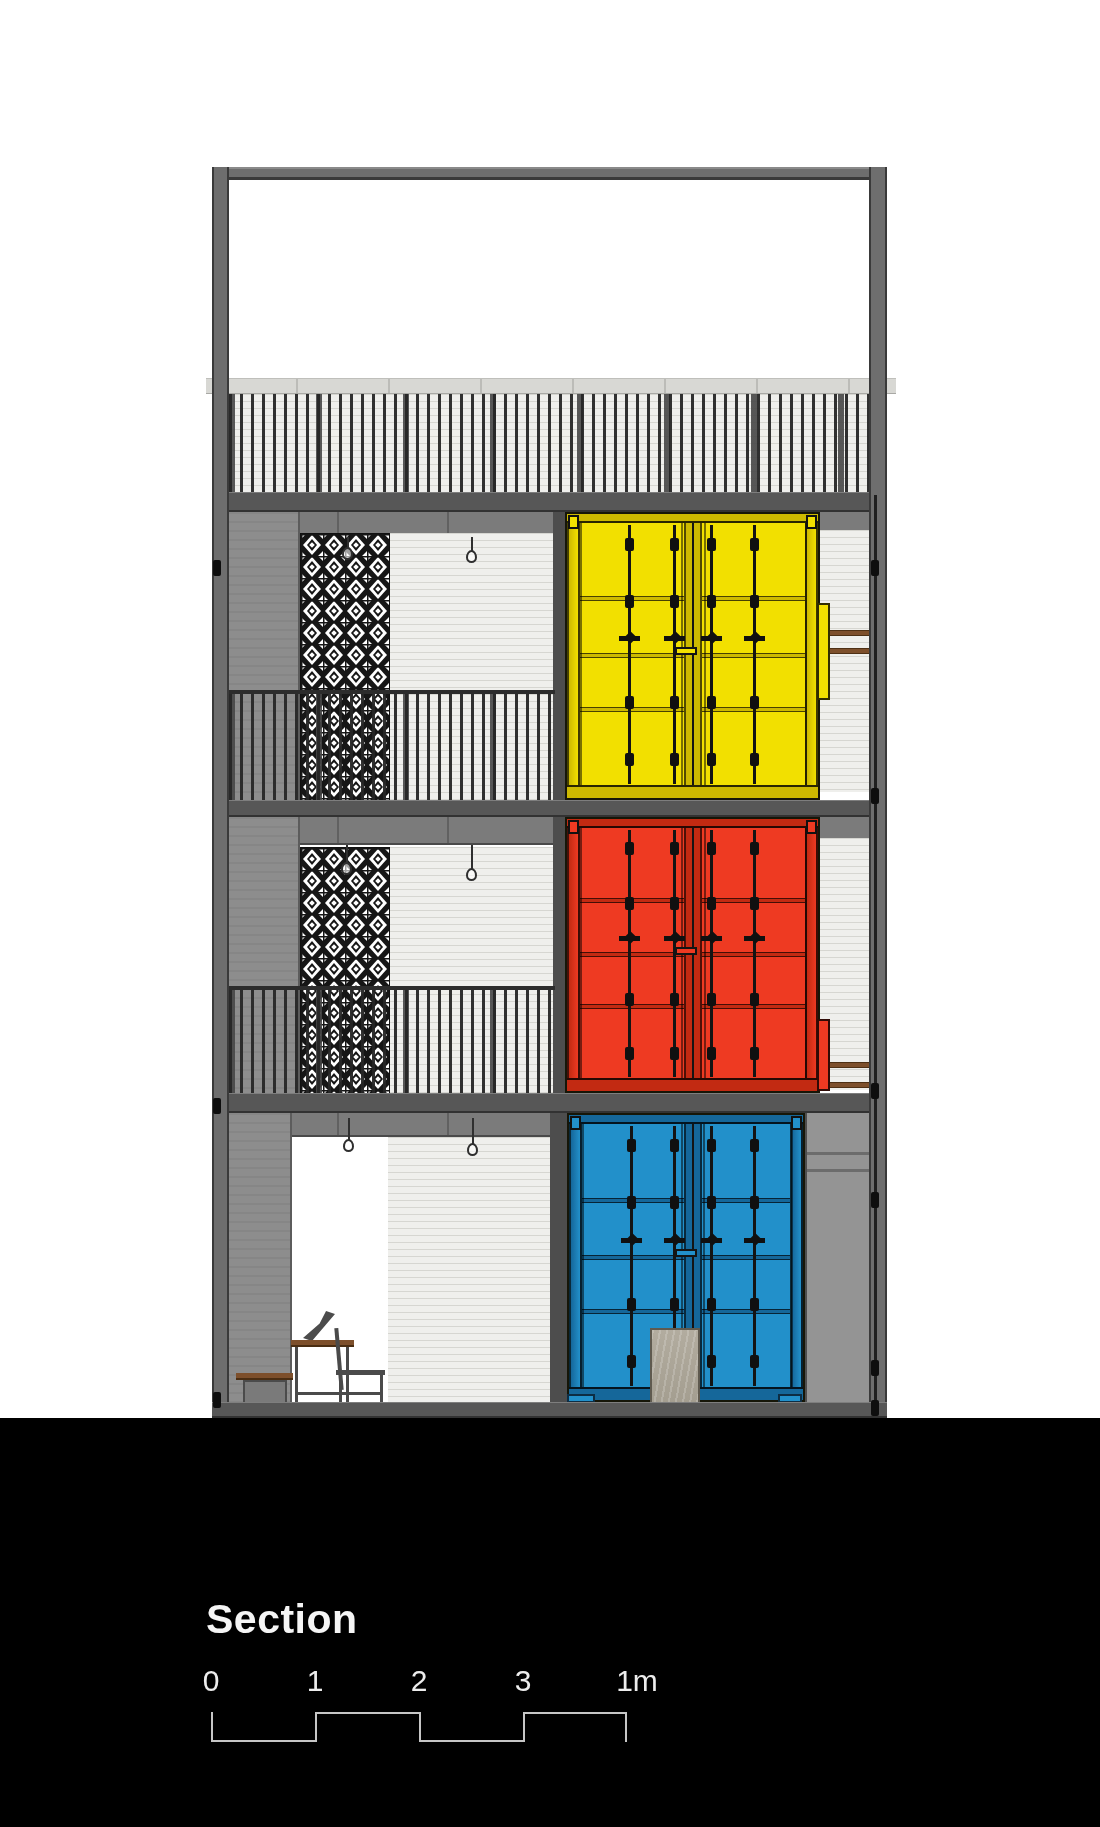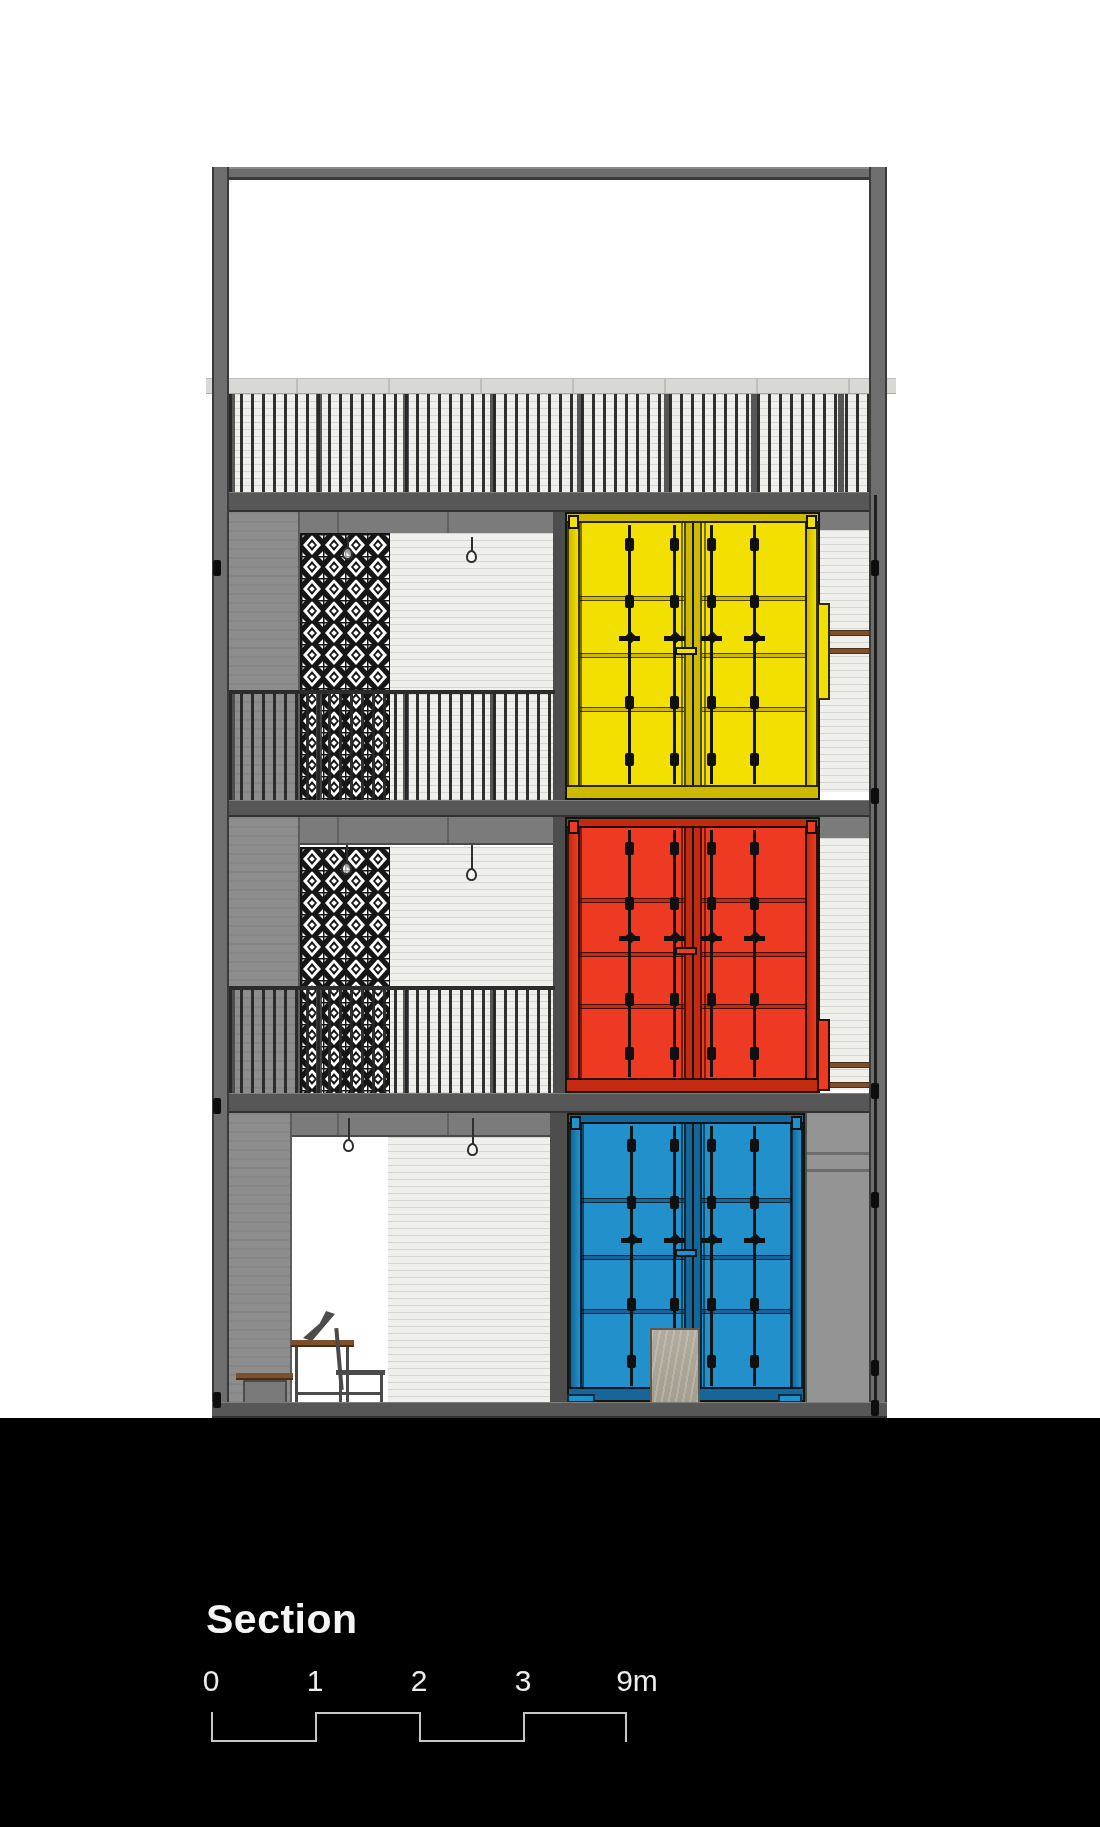--- a/index.html
+++ b/index.html
@@ -308,21 +308,21 @@
   <div class="abs nub" style="left:213px;top:1392px"></div>
 
   <div class="abs ground-band" style="left:0;top:1418px;width:1100px;height:409px"></div>
 
   <div class="abs sec-title" style="left:206px;top:1596px">Section</div>
 
   <div class="abs tick-label" style="left:211px;top:1664px">0</div>
   <div class="abs tick-label" style="left:315px;top:1664px">1</div>
   <div class="abs tick-label" style="left:419px;top:1664px">2</div>
   <div class="abs tick-label" style="left:523px;top:1664px">3</div>
-  <div class="abs tick-label" style="left:637px;top:1664px">9m</div>
+  <div class="abs tick-label" style="left:637px;top:1664px">1m</div>
 
   <div>
     <div class="abs segA" style="left:211px;top:1712px;width:104px;height:30px"></div>
     <div class="abs segB" style="left:315px;top:1712px;width:104px;height:30px"></div>
     <div class="abs segA" style="left:419px;top:1712px;width:104px;height:30px"></div>
     <div class="abs segD" style="left:523px;top:1712px;width:104px;height:30px"></div>
   </div>
 
 </div>
 

